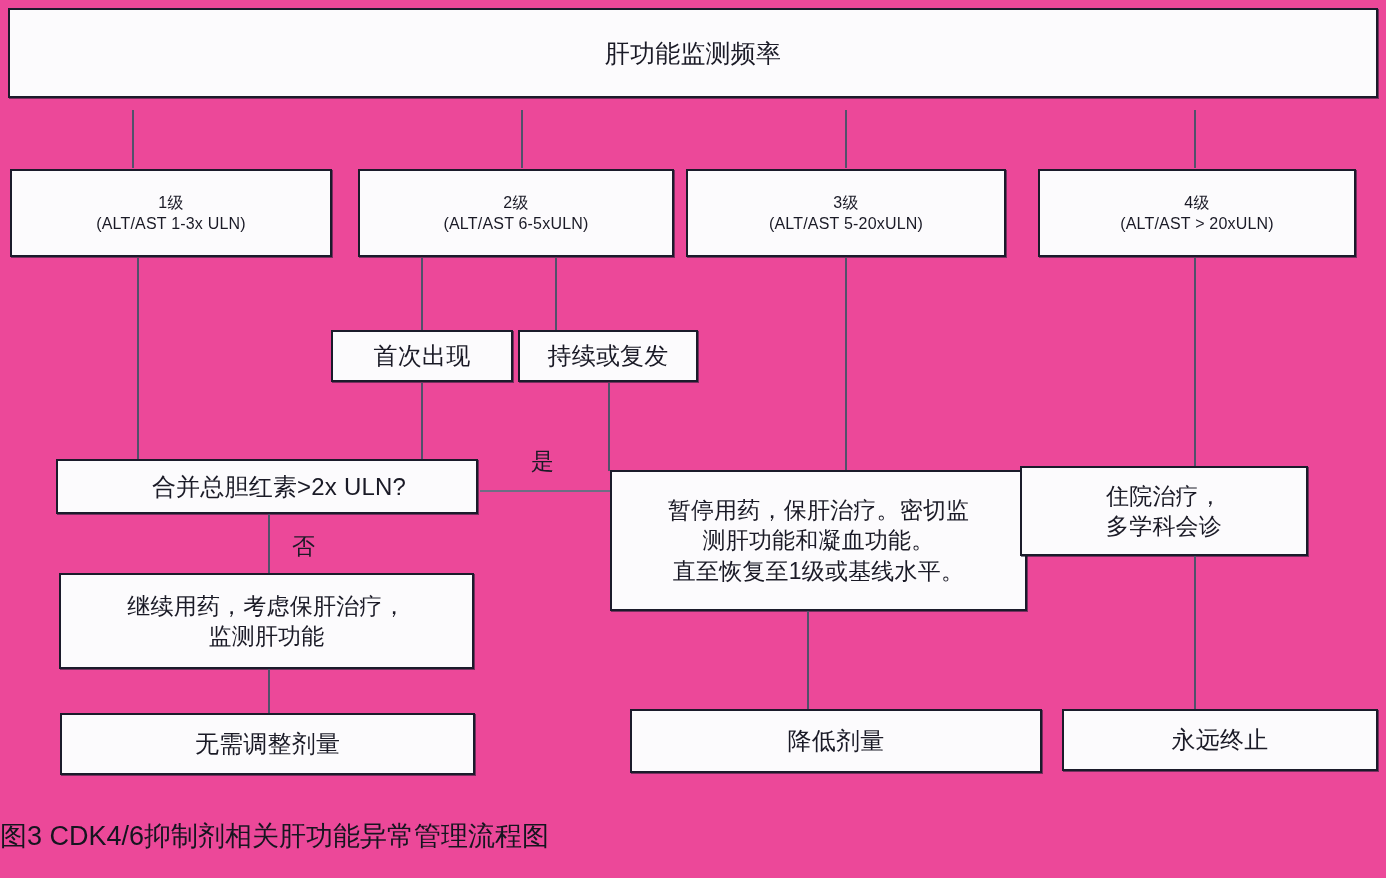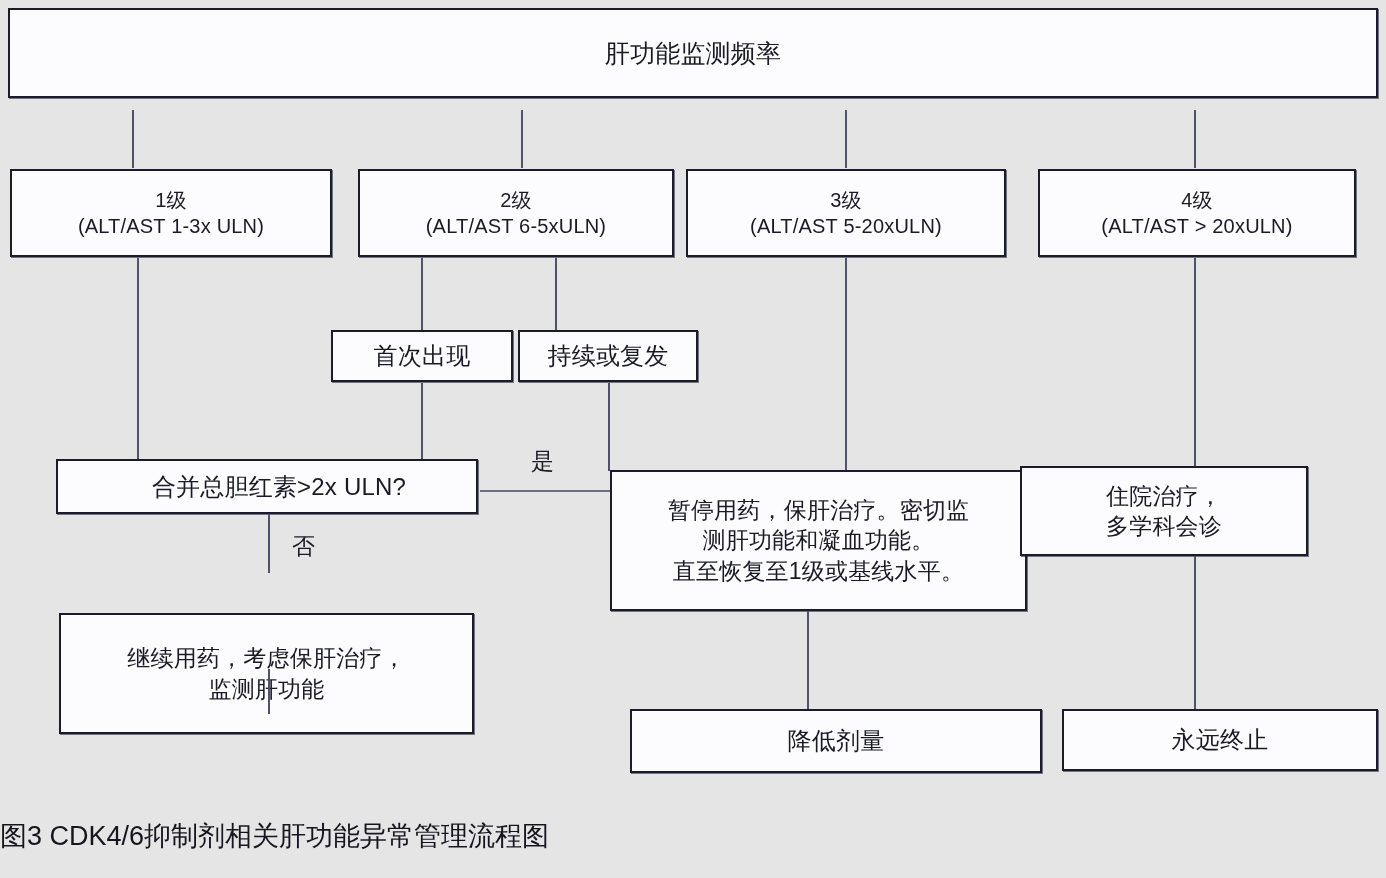--- a/index.html
+++ b/index.html
@@ -4,21 +4,21 @@
 <style>
   html, body {
     margin: 0;
     padding: 0;
     background: #ffffff;
   }
   #canvas {
     position: relative;
     width: 1386px;
     height: 878px;
-    background: #e5e5e5;
+    background: #ec4899;
     font-family: "Liberation Sans", "DejaVu Sans", sans-serif;
     color: #1a1a26;
     overflow: hidden;
   }
   .box {
     position: absolute;
     box-sizing: border-box;
     border: 2px solid #1b1b2b;
     background: #fcfbfd;
     display: flex;
@@ -56,21 +56,21 @@
     top: 8px;
     width: 1370px;
     height: 90px;
     font-size: 25px;
     padding: 0 12px;
   }
   #header-box .line1 { display: block; }
   #header-box .line2 { display: block; margin-top: 6px; }
 
   
-  .grade-box { font-size: 20px; height: 88px; top: 169px; }
+  .grade-box { font-size: 16px; height: 88px; top: 169px; }
   #grade-1 { left: 10px;   width: 322px; }
   #grade-2 { left: 358px;  width: 316px; }
   #grade-3 { left: 686px;  width: 320px; }
   #grade-4 { left: 1038px; width: 318px; }
 
   
   .branch-box { font-size: 24px; height: 52px; top: 330px; }
   #branch-first  { left: 331px; width: 182px; text-align: right; }
   #branch-repeat { left: 518px; width: 180px; }
 
@@ -84,23 +84,22 @@
     left: 610px; top: 470px; width: 417px; height: 141px;
     font-size: 23px;
   }
   #hospitalize-box {
     left: 1020px; top: 466px; width: 288px; height: 90px;
     font-size: 23px;
   }
 
   
   #continue-box {
-    left: 59px; top: 573px; width: 415px; height: 121px;
+    left: 59px; top: 573px; width: 415px; height: 96px;
     font-size: 23px;
-    margin-top: 40px;
   }
 
   
   .outcome-box { font-size: 24px; }
   #outcome-none  { left: 60px;   top: 713px; width: 415px; height: 62px; }
   #outcome-lower { left: 606px;  top: 709px; width: 412px; height: 64px; margin-left: 24px; }
   #outcome-stop  { left: 1062px; top: 709px; width: 316px; height: 62px; }
 
   
   #caption {
@@ -163,18 +162,19 @@
 直至恢复至1级或基线水平。</div>
   <div class="box shadowed" id="hospitalize-box">住院治疗，
 多学科会诊</div>
   <div class="box shadowed" id="continue-box">继续用药，考虑保肝治疗，
 监测肝功能</div>
 
   <div class="vline" style="left:268px; top:669px; height:45px;"></div>
   <div class="vline" style="left:807px; top:611px; height:98px;"></div>
   <div class="vline" style="left:1194px; top:556px; height:153px;"></div>
 
+  <div class="box shadowed outcome-box" id="outcome-none">无需调整剂量</div>
   <div class="box shadowed outcome-box" id="outcome-lower">降低剂量</div>
   <div class="box shadowed outcome-box" id="outcome-stop">永远终止</div>
 
   <div id="caption">图3 CDK4/6抑制剂相关肝功能异常管理流程图</div>
 
 </div>
 
 </body></html>

